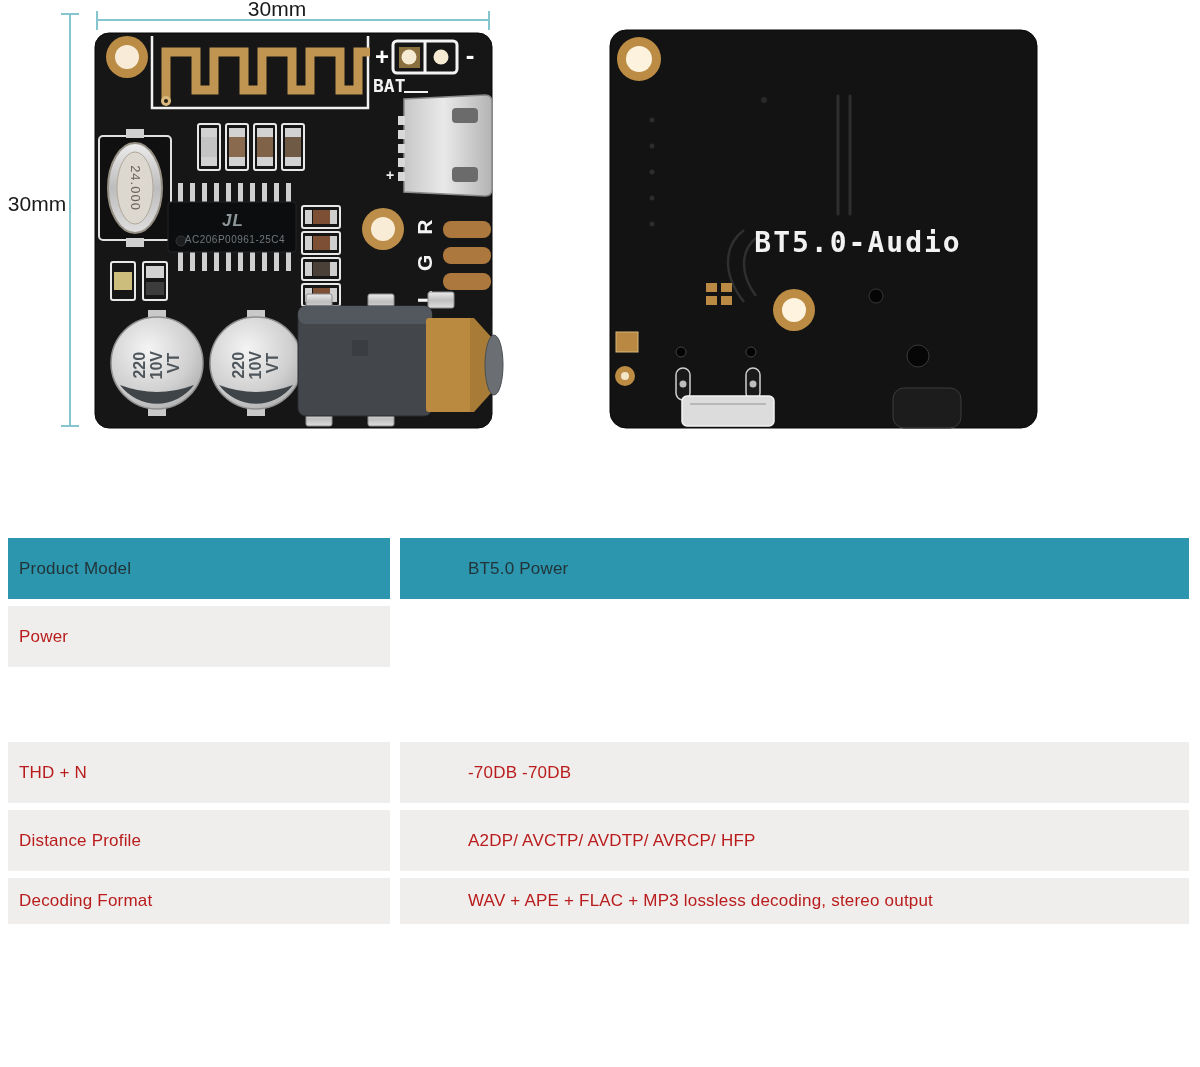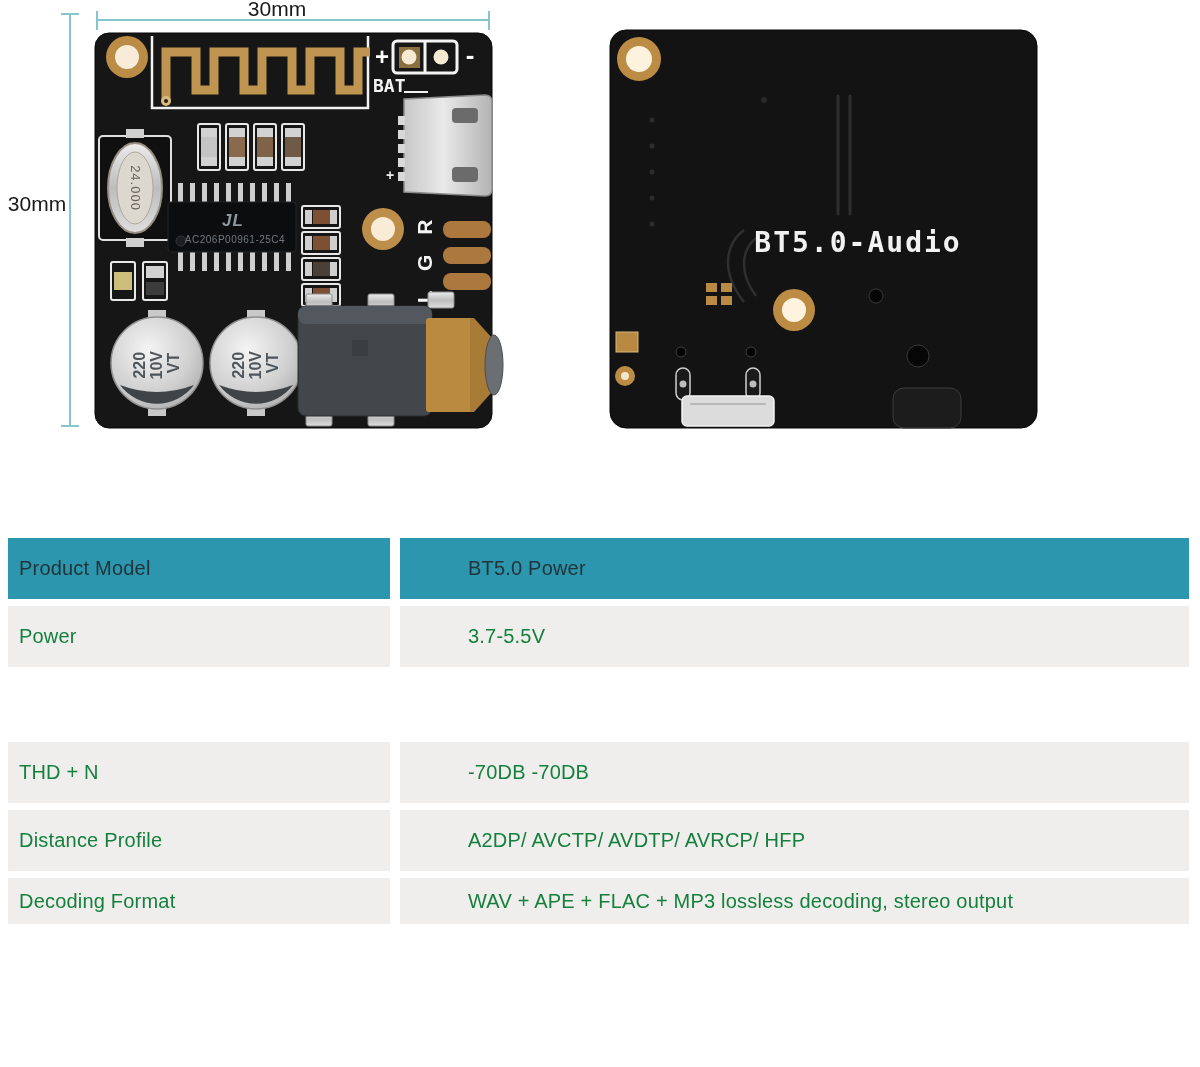--- a/index.html
+++ b/index.html
@@ -12,26 +12,26 @@
   
   .spec-table{
     position:absolute;left:8px;top:538px;width:1181px;
   }
   .spec-row{
     display:flex;column-gap:10px;height:61px;margin-bottom:7px;
   }
   .spec-row:last-child{height:46px;margin-bottom:0;}
   .spec-cell{
     display:flex;align-items:center;
-    font-size:20px;color:#2d2d2d;letter-spacing:0.2px;
+    font-size:17px;color:#2d2d2d;letter-spacing:0.2px;
   }
   .spec-label{width:382px;flex:0 0 382px;padding-left:11px;box-sizing:border-box;}
   .spec-value{flex:1 1 auto;padding-left:68px;box-sizing:border-box;white-space:nowrap;}
   .spec-row.teal .spec-cell{background:#2b96ad;color:#223439;}
-  .spec-row.alt  .spec-cell{background:#efeeec;color:#15803d;}
+  .spec-row.alt  .spec-cell{background:#efeeec;color:#b91c1c;}
 </style>
 </head>
 <body>
 
 <div class="stage">
 
   <svg class="figure-svg" width="1200" height="470" viewBox="0 0 1200 470">
     <defs>
       <linearGradient id="met" x1="0" y1="0" x2="0" y2="1">
         <stop offset="0" stop-color="#ececec"></stop>
@@ -310,21 +310,20 @@
     <text x="37" y="211" font-size="21" fill="#1a1a1a" text-anchor="middle">30mm</text>
   </svg>
 
   <div class="spec-table">
     <div class="spec-row teal">
       <div class="spec-cell spec-label">Product Model</div>
       <div class="spec-cell spec-value">BT5.0 Power</div>
     </div>
     <div class="spec-row alt">
       <div class="spec-cell spec-label">Power</div>
-      <div class="spec-cell spec-value">3.7-5.5V</div>
     </div>
     <div class="spec-row teal">
     </div>
     <div class="spec-row alt">
       <div class="spec-cell spec-label">THD + N</div>
       <div class="spec-cell spec-value">-70DB -70DB</div>
     </div>
     <div class="spec-row alt">
       <div class="spec-cell spec-label">Distance Profile</div>
       <div class="spec-cell spec-value">A2DP/ AVCTP/ AVDTP/ AVRCP/ HFP</div>

